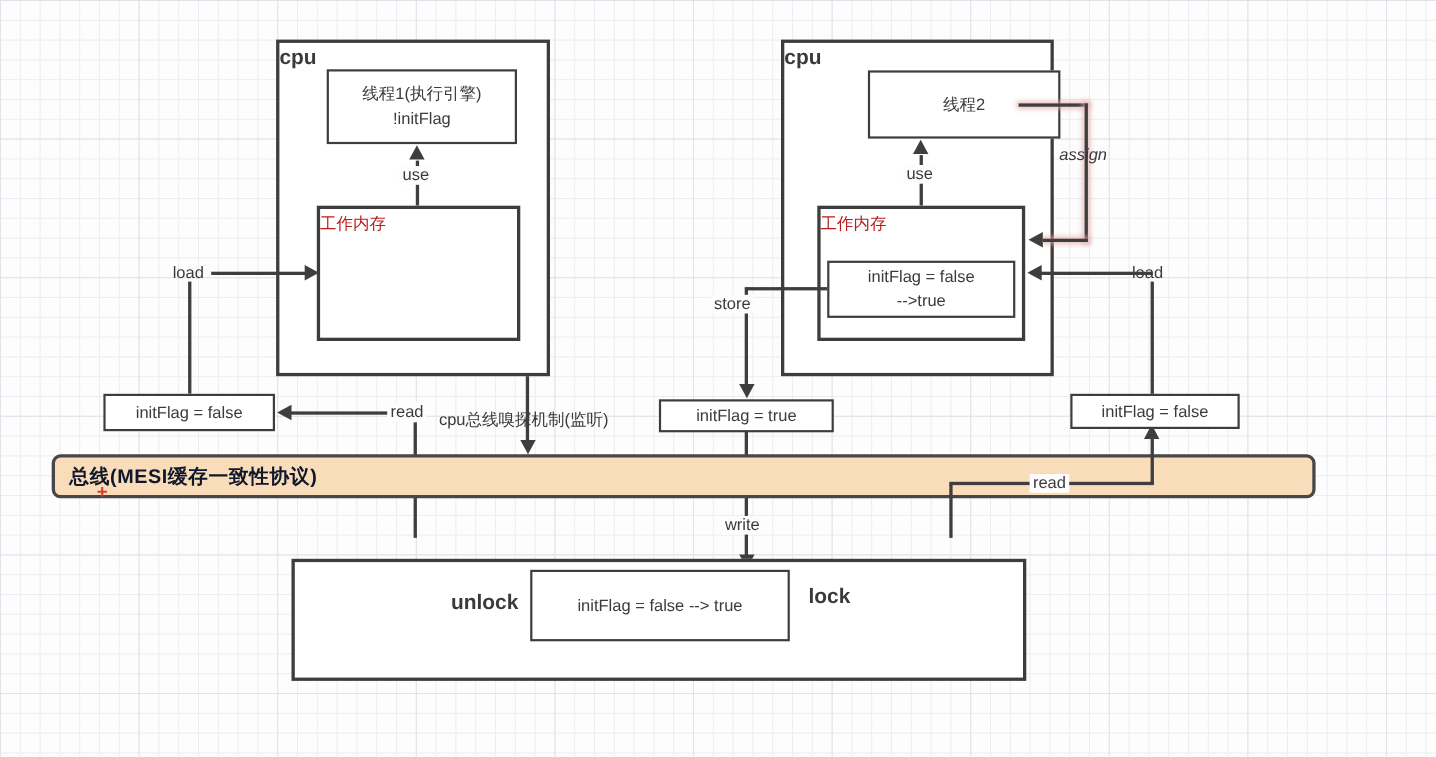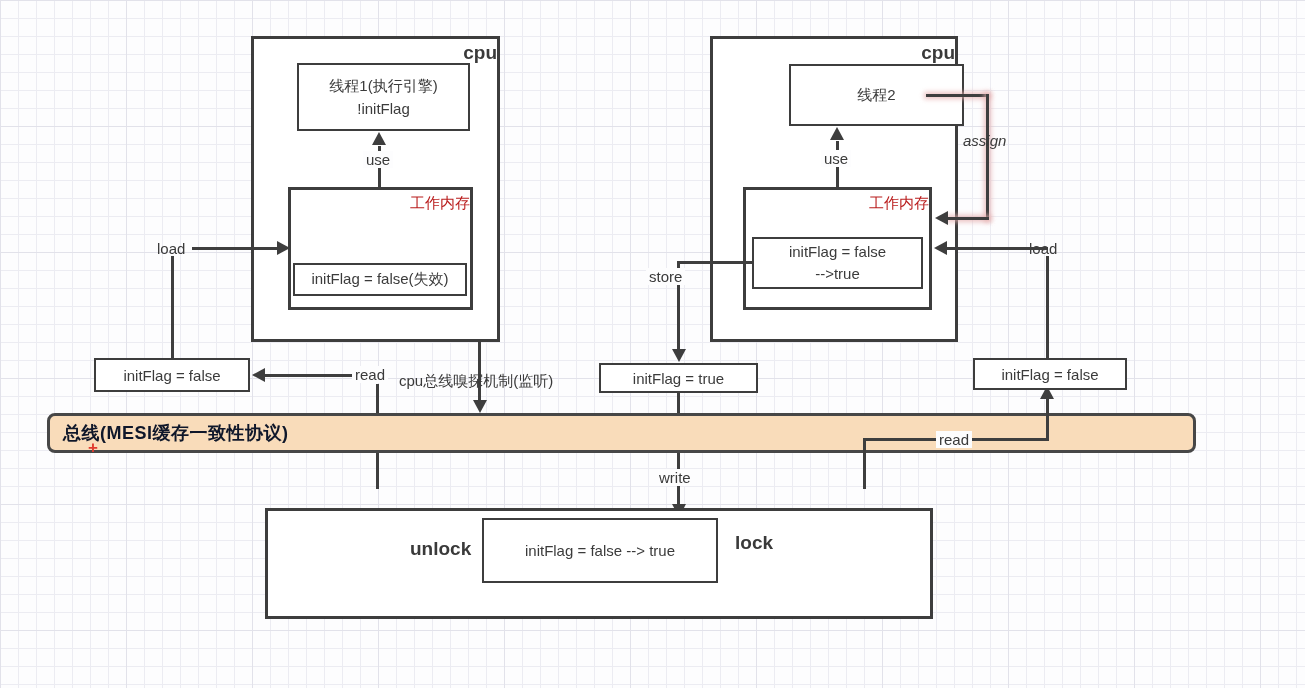--- a/index.html
+++ b/index.html
@@ -7,21 +7,21 @@
   .canvas{position:relative;width:1305px;height:688px;overflow:hidden;background:#fdfdfe;
     background-image:
       linear-gradient(#e2e2ea 1px, transparent 1px),
       linear-gradient(90deg, #e2e2ea 1px, transparent 1px),
       linear-gradient(#ececf2 1px, transparent 1px),
       linear-gradient(90deg, #ececf2 1px, transparent 1px);
     background-size:126px 126px,126px 126px,18px 18px,18px 18px;}
   .box{position:absolute;background:#fff;border:2px solid #3d3d3d;box-sizing:border-box;color:#3b3b3b;}
   .box.thick{border-width:3px;}
   .center{display:flex;flex-direction:column;align-items:center;justify-content:center;text-align:center;}
-  .titled{text-align:right;}
+  .titled{text-align:left;}
   .line{position:absolute;background:#3e3e3e;}
   .ah{position:absolute;width:0;height:0;}
   .ah.right{border-top:7px solid transparent;border-bottom:7px solid transparent;border-left:13px solid #3e3e3e;}
   .ah.left{border-top:7px solid transparent;border-bottom:7px solid transparent;border-right:13px solid #3e3e3e;}
   .ah.down{border-left:7px solid transparent;border-right:7px solid transparent;border-top:13px solid #3e3e3e;}
   .ah.up{border-left:7px solid transparent;border-right:7px solid transparent;border-bottom:13px solid #3e3e3e;}
   .lbl{position:absolute;font-size:15px;color:#3a3a3a;white-space:nowrap;}
   .lbl.bg{background:#fdfdfe;padding:0 3px;}
   .glow{box-shadow:0 0 5px 2px rgba(230,173,173,.75);}
   .cputitle{font-size:19px;font-weight:bold;color:#3a3a3a;margin-top:3px;}
@@ -45,23 +45,20 @@
     <span>线程1(执行引擎)</span>
     <span>!initFlag</span>
   </div>
 
   <div class="line" style="left:378px;top:146px;width:3px;height:41px;"></div>
   <div class="ah up" style="left:372px;top:132px;"></div>
   <div class="lbl bg" style="left:363px;top:151px;">use</div>
 
   <div class="box thick" style="left:288px;top:187px;width:185px;height:123px;">
     <div class="wmtitle titled">工作内存</div>
-  </div>
-  <div class="box center fs15" style="left:293px;top:263px;width:174px;height:33px;">
-    <span>initFlag = false(失效)</span>
   </div>
 
   <div class="box thick" style="left:710px;top:36px;width:248px;height:306px;">
     <div class="cputitle titled">cpu</div>
   </div>
   <div class="box center fs15" style="left:789px;top:64px;width:175px;height:62px;">
     <span>线程2</span>
   </div>
 
   <div class="line" style="left:836px;top:141px;width:3px;height:46px;"></div>

